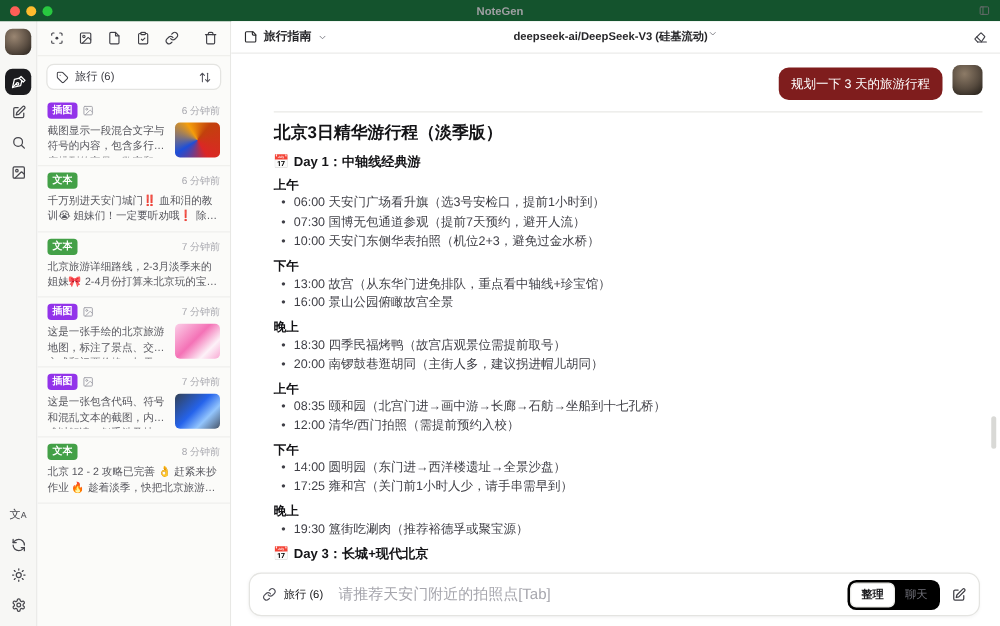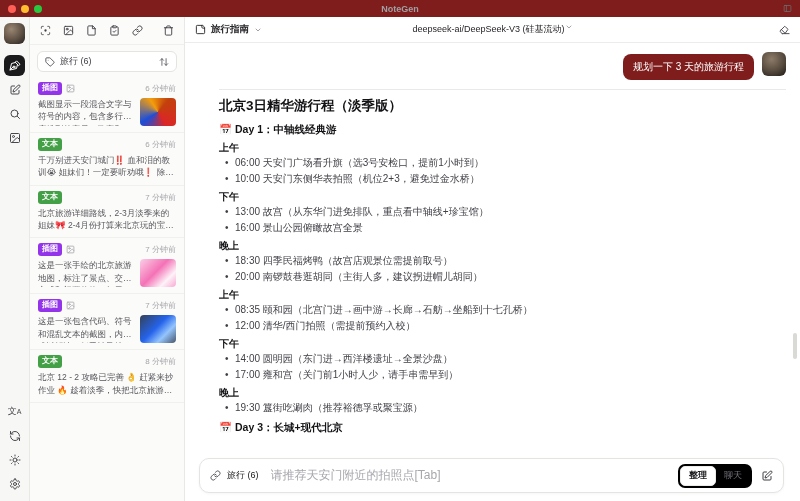--- a/index.html
+++ b/index.html
@@ -3,21 +3,21 @@
 <meta charset="utf-8">
 <style>
   * { margin:0; padding:0; box-sizing:border-box; }
   html,body { width:800px; height:501px; overflow:hidden; }
   body { font-family:"Liberation Sans","DejaVu Sans",sans-serif; background:#fff; color:#27272a; }
   svg { display:block; }
 
   .app { width:800px; height:501px; display:flex; flex-direction:column; }
 
   
-  .titlebar { flex:0 0 17px; background:#7f1d1d; display:flex; align-items:center; position:relative; }
+  .titlebar { flex:0 0 17px; background:#14532d; display:flex; align-items:center; position:relative; }
   .lights { display:flex; gap:5px; margin-left:8px; z-index:2; }
   .light { width:8px; height:8px; border-radius:50%; }
   .light.red { background:#ff5f57; } .light.yellow { background:#febc2e; } .light.green { background:#28c840; }
   .win-title { position:absolute; left:0; right:0; text-align:center; font-size:9px; color:#a0a0a3; font-weight:600; }
   .panel-btn { margin-left:auto; margin-right:8px; color:#6d6d70; z-index:2; }
 
   
   .body { flex:1; display:flex; min-height:0; }
 
   
@@ -47,21 +47,21 @@
     display:-webkit-box; -webkit-line-clamp:2; -webkit-box-orient:vertical; overflow:hidden; }
   .thumb { width:36px; height:28px; border-radius:4px; flex:0 0 36px; }
   .thumb-collage { background:conic-gradient(from 40deg,#c2410c,#dc2626 30%,#1d4ed8 55%,#f59e0b 80%,#c2410c); }
   .thumb-map { background:linear-gradient(135deg,#fbcfe8,#f472b6 45%,#fdf2f8 75%,#f9a8d4); }
   .thumb-code { background:linear-gradient(135deg,#334155,#2563eb 45%,#93c5fd 70%,#475569); }
 
   
   .main { flex:1; position:relative; display:flex; flex-direction:column; min-width:0; background:#fff; }
   .main-header { flex:0 0 26px; border-bottom:1px solid #ececea; display:flex; align-items:center; padding:0 10px; position:relative; }
   .note-title-group { display:flex; align-items:center; gap:5px; font-size:9.5px; font-weight:700; color:#27272a; cursor:pointer; }
-  .model-group { position:absolute; left:50%; transform:translateX(-50%); display:flex; align-items:flex-start; gap:0; font-size:9px; font-weight:400; color:#27272a; cursor:pointer; white-space:nowrap; }
+  .model-group { position:absolute; left:50%; transform:translateX(-50%); display:flex; align-items:flex-start; gap:0; font-size:9px; font-weight:700; color:#27272a; cursor:pointer; white-space:nowrap; }
   .clear-btn { margin-left:auto; color:#3f3f46; cursor:pointer; }
   .chev { color:#71717a; }
 
   .chat { flex:1; overflow:hidden; padding:9px 14px 0 12px; }
   .user-row { display:flex; justify-content:flex-end; align-items:flex-start; gap:8px; }
   .user-bubble { background:#7f1d1d; color:#fff; font-size:10px; padding:6px 10px; border-radius:8px; margin-top:2px; }
   .user-avatar { width:24px; height:24px; border-radius:6px;
     background:radial-gradient(circle at 40% 30%, #8d7b67, #574b3f 55%, #1e1a15); }
   .bot-row { display:flex; gap:8px; margin-top:13px; align-items:flex-start; }
   .bot-icon { flex:0 0 14px; margin-top:1px; color:#3f3f46; }
@@ -365,33 +365,34 @@
         <div class="user-row">
           <div class="user-bubble">规划一下 3 天的旅游行程</div>
           <div class="user-avatar"></div>
         </div>
         <div class="divider"></div>
         <div class="doc">
             <div class="doc-h2">北京3日精华游行程（淡季版）</div>
             <div class="doc-day">📅 Day 1：中轴线经典游</div>
             <div class="doc-label">上午</div>
             <div class="doc-bullet">06:00 天安门广场看升旗（选3号安检口，提前1小时到）</div>
+            <div class="doc-bullet">07:30 国博无包通道参观（提前7天预约，避开人流）</div>
             <div class="doc-bullet">10:00 天安门东侧华表拍照（机位2+3，避免过金水桥）</div>
             <div class="doc-label">下午</div>
             <div class="doc-bullet">13:00 故宫（从东华门进免排队，重点看中轴线+珍宝馆）</div>
             <div class="doc-bullet">16:00 景山公园俯瞰故宫全景</div>
             <div class="doc-label">晚上</div>
             <div class="doc-bullet">18:30 四季民福烤鸭（故宫店观景位需提前取号）</div>
             <div class="doc-bullet">20:00 南锣鼓巷逛胡同（主街人多，建议拐进帽儿胡同）</div>
             <div class="doc-label">上午</div>
             <div class="doc-bullet">08:35 颐和园（北宫门进→画中游→长廊→石舫→坐船到十七孔桥）</div>
             <div class="doc-bullet">12:00 清华/西门拍照（需提前预约入校）</div>
             <div class="doc-label">下午</div>
             <div class="doc-bullet">14:00 圆明园（东门进→西洋楼遗址→全景沙盘）</div>
-            <div class="doc-bullet">17:00 雍和宫（关门前1小时人少，请手串需早到）</div>
+            <div class="doc-bullet">17:25 雍和宫（关门前1小时人少，请手串需早到）</div>
             <div class="doc-label">晚上</div>
             <div class="doc-bullet">19:30 簋街吃涮肉（推荐裕德孚或聚宝源）</div>
             <div class="doc-day">📅 Day 3：长城+现代北京</div>
           </div>
       </div>
 
       <div class="scroll-thumb"></div>
 
       <div class="input-wrap">
         <span class="input-link">

